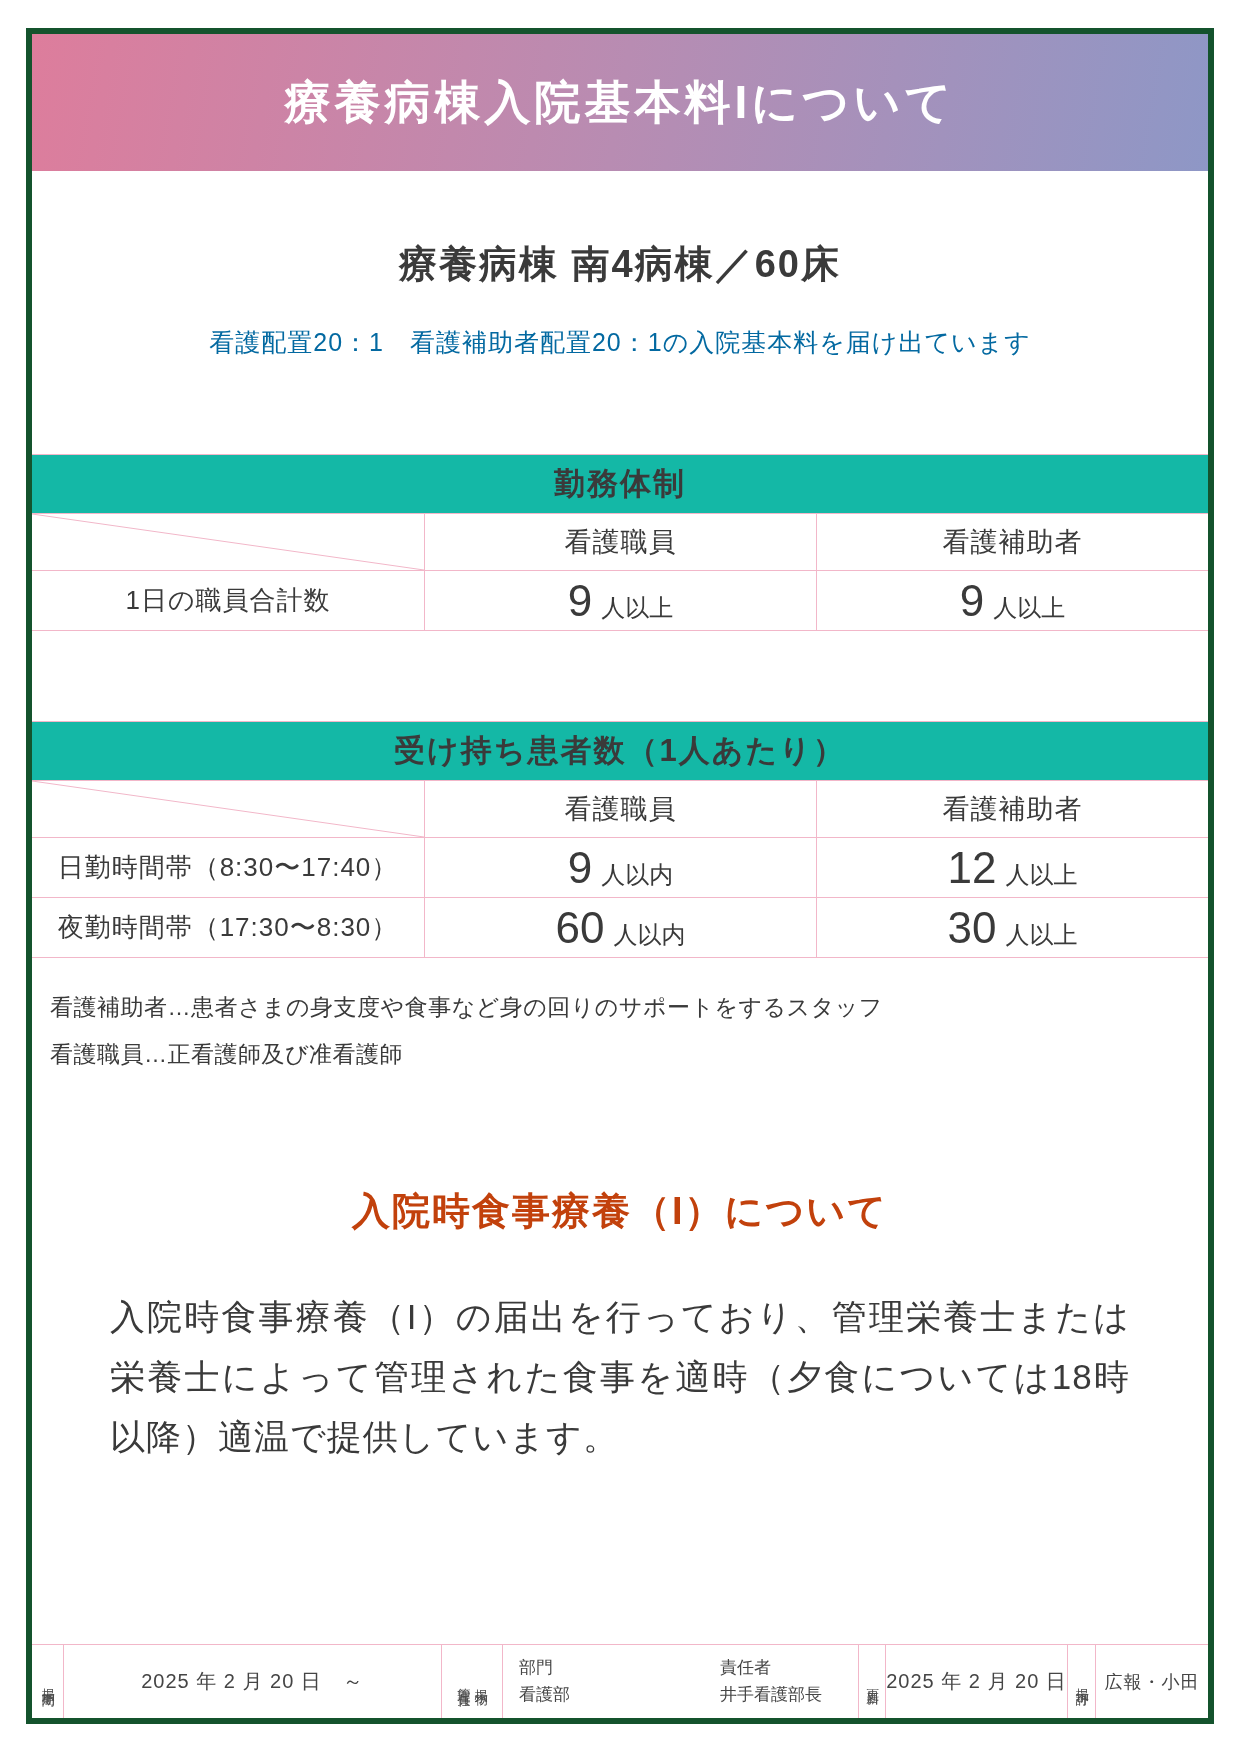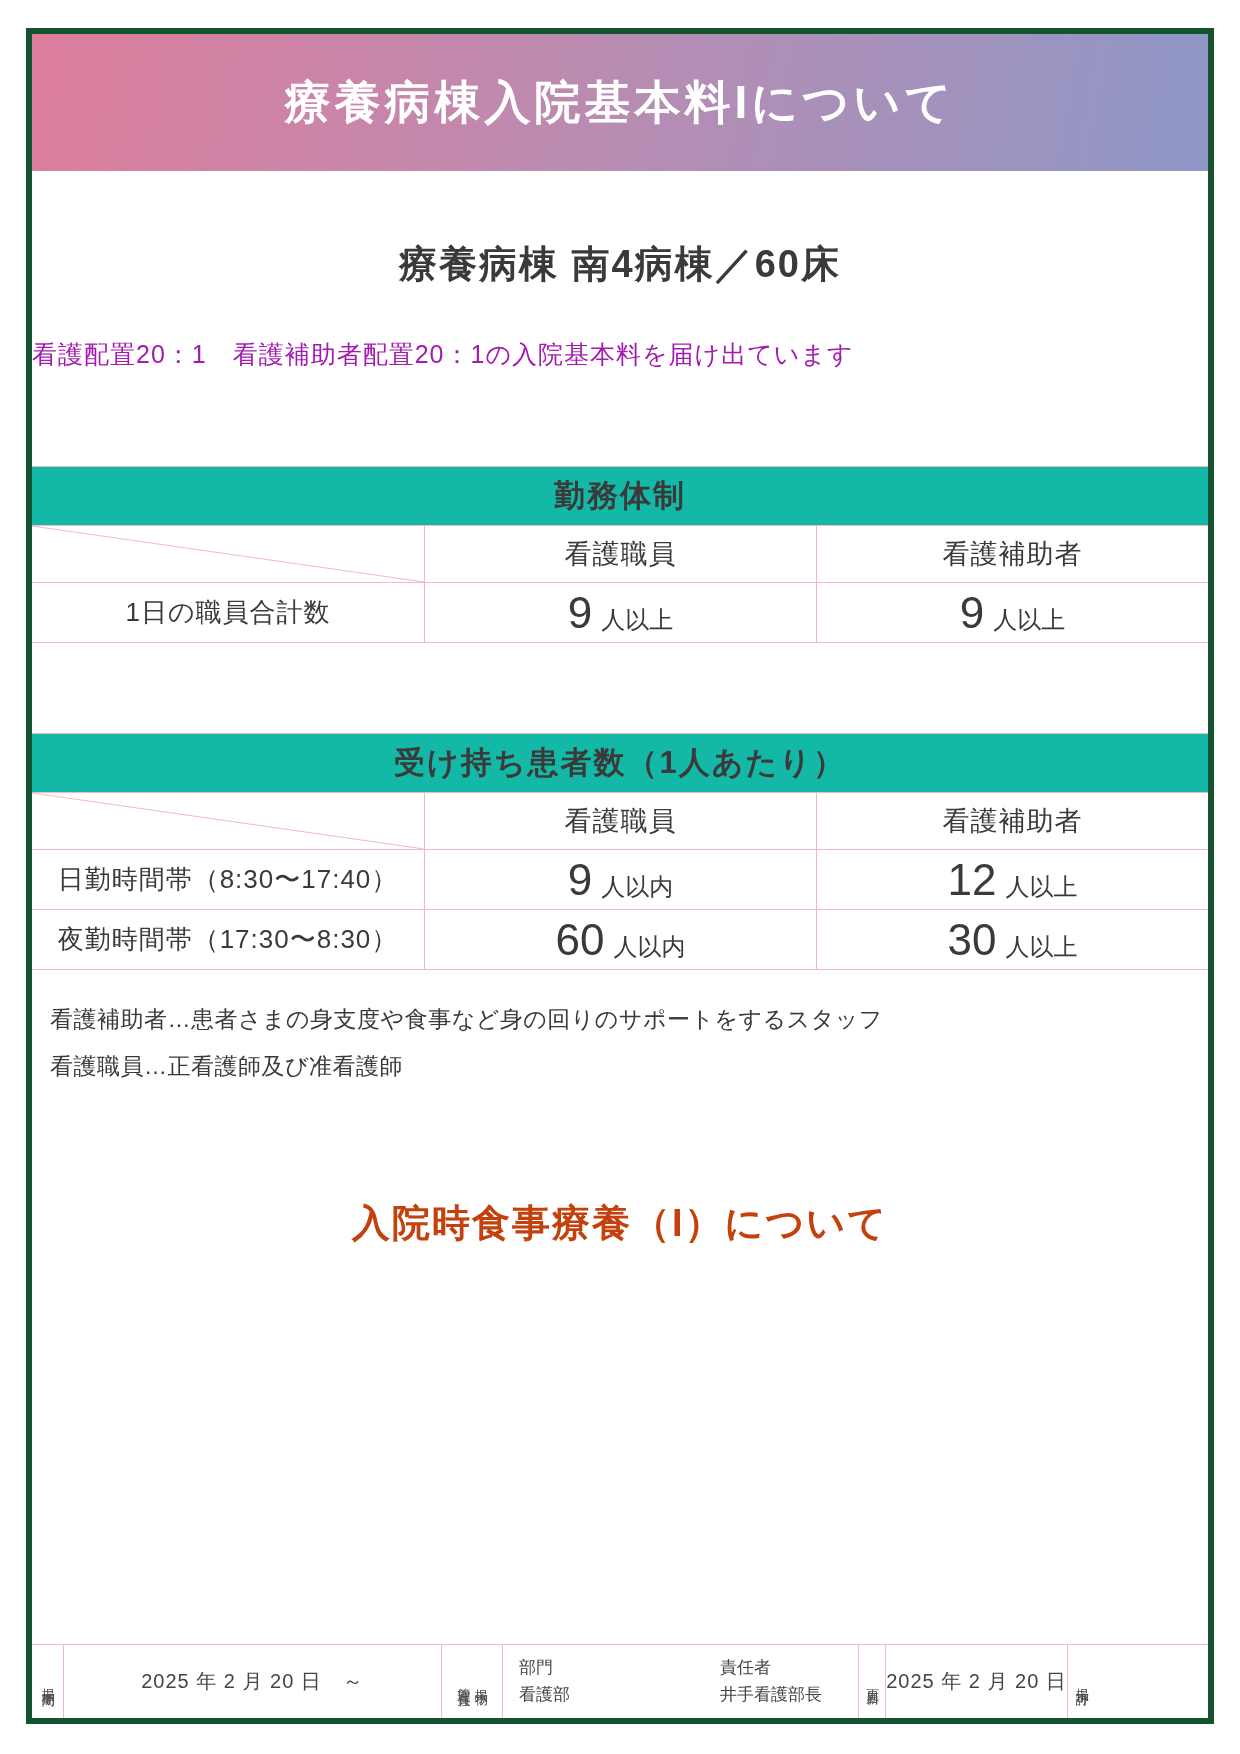--- a/index.html
+++ b/index.html
@@ -26,22 +26,22 @@
   .banner-title {
     color:#ffffff; font-size:46px; font-weight:bold; letter-spacing:4px;
   }
 
   
   .ward-title {
     margin-top:68px; text-align:center;
     font-size:38px; font-weight:bold; letter-spacing:2px; color:#3a3a3a;
   }
   .staffing-line {
-    margin-top:48px; 
-    font-size:25px; color:#a21caf; letter-spacing:1px;
+    margin-top:36px; text-align:center;
+    font-size:25px; color:#0369a1; letter-spacing:1px;
   }
 
   
   .tbl { width:100%; }
   .tbl-1 { margin-top:95px; }
   .tbl-2 { margin-top:90px; }
   .section-header {
     background:#14b8a6;
     border-top:1px solid #f2b7c9; border-bottom:1px solid #f2b7c9;
     height:60px; display:flex; align-items:center; justify-content:center;
@@ -186,20 +186,21 @@
         </div>
       </div>
     </div>
 
     <div class="notes">
       <div class="note-line">看護補助者…患者さまの身支度や食事など身の回りのサポートをするスタッフ</div>
       <div class="note-line">看護職員…正看護師及び准看護師</div>
     </div>
 
     <div class="meal-title">入院時食事療養（I）について</div>
+    <div class="meal-body">入院時食事療養（I）の届出を行っており、管理栄養士または栄養士によって管理された食事を適時（夕食については18時以降）適温で提供しています。</div>
 
     <div class="footer">
       <div class="fcell f-period">
         <span class="vlabel">掲示期間</span>
       </div>
       <div class="fcell f-period-v">2025 年 2 月 20 日　～</div>
       <div class="fcell f-manage">
         <span class="vlabel">掲示物</span>
         <span class="vlabel">管理責任</span>
       </div>
@@ -213,16 +214,17 @@
           <div>井手看護部長</div>
         </div>
       </div>
       <div class="fcell f-update">
         <span class="vlabel">更新日</span>
       </div>
       <div class="fcell f-update-v">2025 年 2 月 20 日</div>
       <div class="fcell f-permit">
         <span class="vlabel">掲示許可</span>
       </div>
+      <div class="fcell f-permit-v">広報・小田</div>
     </div>
 
   </div>
 </div>
 
 </body></html>

